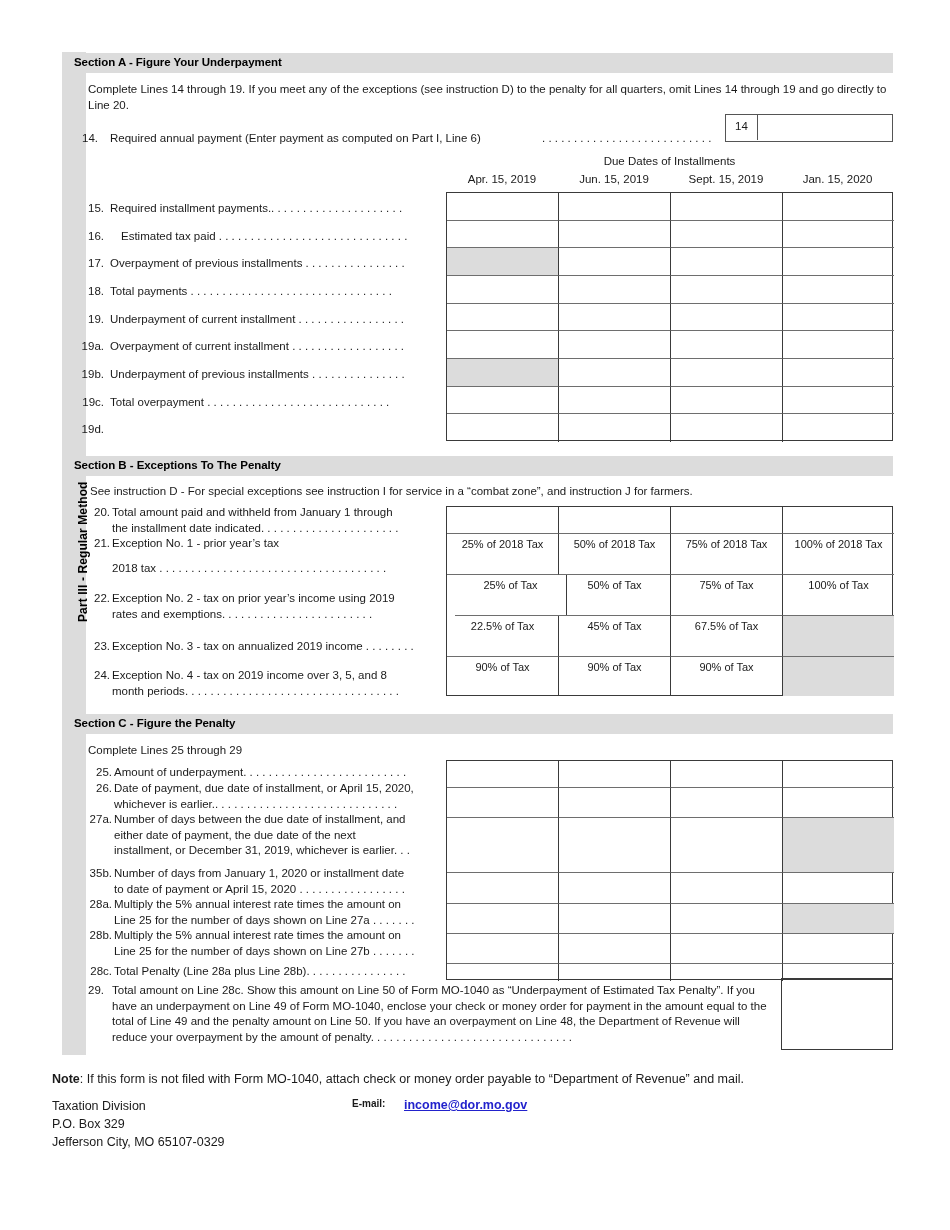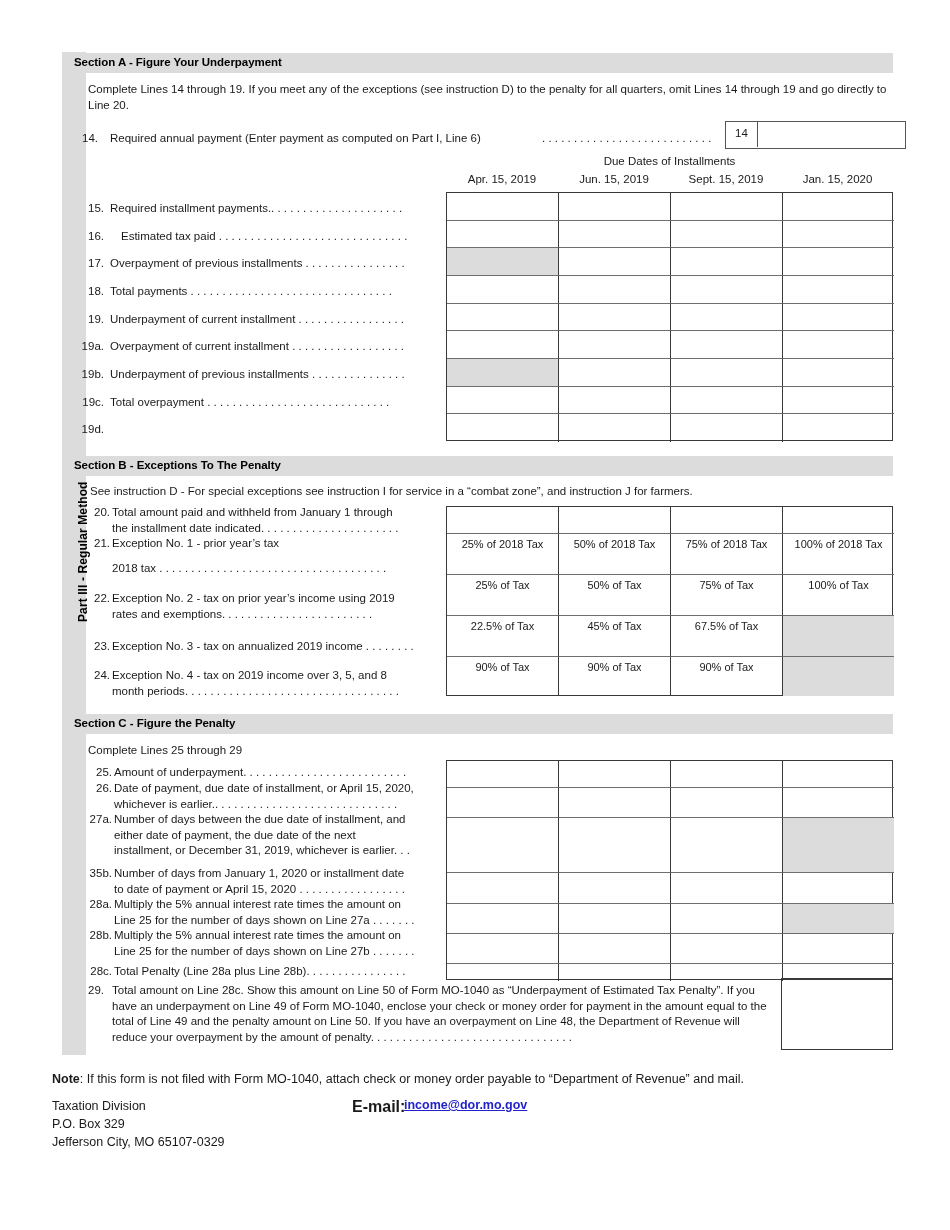--- a/index.html
+++ b/index.html
@@ -149,21 +149,21 @@
   .note b { font-weight: bold; }
   .addr {
     position: absolute;
     font-size: 12.5px;
     line-height: 18px;
     color: #1a1a1a;
     white-space: pre-line;
   }
   .email-label {
     position: absolute;
-    font-size: 16px;
+    font-size: 10px;
     font-weight: bold;
     color: #1a1a1a;
   }
   .email-link {
     position: absolute;
     font-size: 12.5px;
     font-weight: bold;
     color: #2222cc;
     text-decoration: underline;
   }
@@ -179,21 +179,21 @@
   <div class="section-bar" style="top:53px;">
     <span>Section A - Figure Your Underpayment</span>
   </div>
 
   <div class="tw" style="left:88px; top:82px; width:800px;">Complete Lines 14 through 19. If you meet any of the exceptions (see instruction D) to the penalty for all quarters, omit Lines 14 through 19 and go directly to Line 20.</div>
 
   <div class="num" style="left:70px; top:131px; width:28px;">14.</div>
   <div class="t" style="left:110px; top:131px;">Required annual payment (Enter payment as computed on Part I, Line 6)</div>
   <div class="t dots" style="left:542px; top:131px;">. . . . . . . . . . . . . . . . . . . . . . . . . . .</div>
 
-  <div class="l14-wrap" style="left:725px; top:121px; width:181px; height:28px;">
+  <div class="l14-wrap" style="left:725px; top:114px; width:168px; height:28px;">
     <div class="l14-num" style="left:0; top:0; width:32px; height:25.2px;">14</div>
   </div>
 
   <div class="due-title" style="left:446px; top:155px; width:447px;">Due Dates of Installments</div>
 
   <div class="colhead" style="left:446px; top:173px; width:112px;">Apr. 15, 2019</div>
   <div class="colhead" style="left:558px; top:173px; width:112px;">Jun. 15, 2019</div>
   <div class="colhead" style="left:670px; top:173px; width:112px;">Sept. 15, 2019</div>
   <div class="colhead" style="left:782px; top:173px; width:111px;">Jan. 15, 2020</div>
 
@@ -372,21 +372,21 @@
       </div>
       <div class="cell" style="left: 112px; top: 27px; width: 112px; height: 41px;">
         <span class="cv">50% of 2018 Tax</span>
       </div>
       <div class="cell" style="left: 224px; top: 27px; width: 112px; height: 41px;">
         <span class="cv">75% of 2018 Tax</span>
       </div>
       <div class="cell lastcol" style="left: 336px; top: 27px; width: 111px; height: 41px;">
         <span class="cv">100% of 2018 Tax</span>
       </div>
-      <div class="cell" style="left: 0px; top: 68px; width: 112px; height: 41px;">
+      <div class="cell" style="left: 8px; top: 68px; width: 112px; height: 41px;">
         <span class="cv">25% of Tax</span>
       </div>
       <div class="cell" style="left: 112px; top: 68px; width: 112px; height: 41px;">
         <span class="cv">50% of Tax</span>
       </div>
       <div class="cell" style="left: 224px; top: 68px; width: 112px; height: 41px;">
         <span class="cv">75% of Tax</span>
       </div>
       <div class="cell lastcol" style="left: 336px; top: 68px; width: 111px; height: 41px;">
         <span class="cv">100% of Tax</span>

